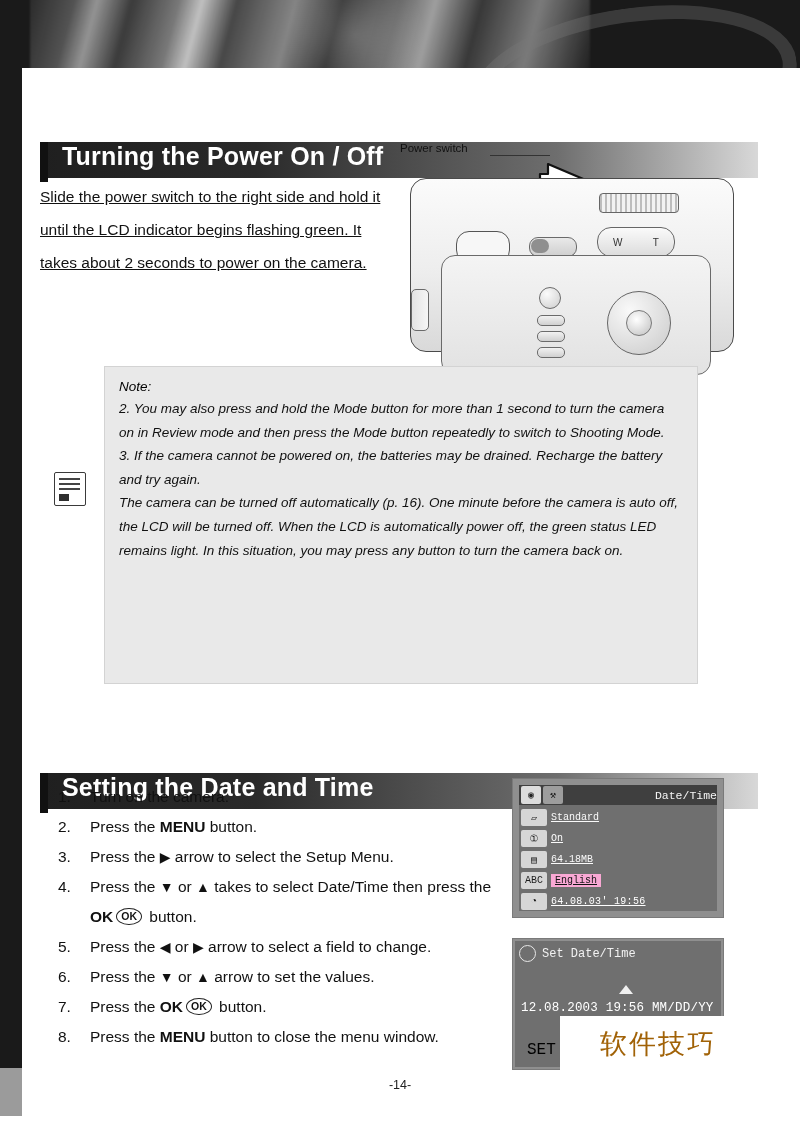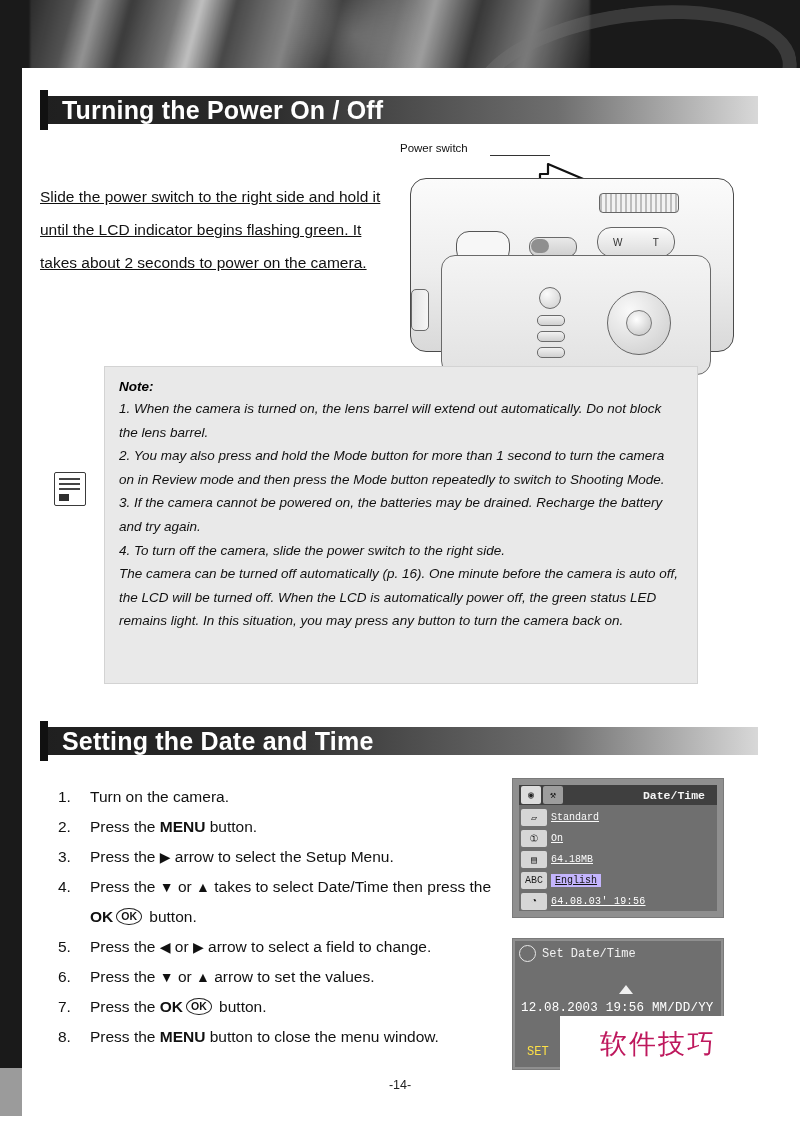--- a/index.html
+++ b/index.html
@@ -69,24 +69,25 @@
   .bottom-strip {
     position: absolute;
     left: 0; bottom: 0;
     width: 800px; height: 16px;
     background: #ffffff;
   }
 
   
   .section-bar {
     position: absolute;
-    height: 28px;
+    height: 36px;
     background: linear-gradient(to right, #1f1f1f 0%, #2a2a2a 30%, #6e6e6e 72%, #d8d8d8 100%);
     display: flex;
-    align-items: center;
+    align-items: flex-start;
+    margin-top: 46px;
   }
   .section-bar .accent {
     width: 8px;
     height: 40px;
     background: #111;
     flex: 0 0 8px;
   }
   .section-bar .title {
     color: #ffffff;
     font-size: 25px;
@@ -246,21 +247,21 @@
     position: absolute;
     left: 104px; top: 366px;
     width: 594px; height: 318px;
     background: #e9e9e9;
     border: 1px solid #d3d3d3;
     box-sizing: border-box;
     padding: 12px 14px 10px 14px;
   }
   .note-title {
     font-style: italic;
-    font-weight: bold;
+    font-weight: normal;
     font-size: 13.5px;
     margin-bottom: 3px;
   }
   .note-line {
     font-style: italic;
     font-size: 13.5px;
     line-height: 23.6px;
     color: #111;
   }
   .note-icon {
@@ -351,24 +352,23 @@
     margin-left: 2px;
     background: #dcdcdc;
     color: #222;
     font-size: 10px;
     display: flex; align-items: center; justify-content: center;
     border-radius: 2px;
   }
   .lcd-tab.alt { background: #9d9d9d; color: #111; }
   .lcd-title {
     margin-left: auto;
-    padding-right: 12px;
+    padding-right: 0;
     font-size: 11.5px;
     color: #f5f5f5;
-    font-weight: bold;
   }
   .lcd-rows {
     position: absolute;
     left: 0; top: 22px;
     width: 100%;
   }
   .lcd-row {
     display: flex;
     align-items: center;
     height: 21px;
@@ -379,21 +379,21 @@
     font-size: 10px;
     color: #1c1c1c;
     background: #d6d6d6;
     height: 17px;
     margin: 0 4px 0 2px;
     display: flex; align-items: center; justify-content: center;
     border-radius: 2px;
   }
   .lcd-row .val { font-size: 10px; color: #fafafa; text-decoration: underline; }
   .lcd-row.highlight .val {
-    background: #c4b5fd;
+    background: #f9a8d4;
     color: #141414;
     padding: 1px 4px;
   }
   .lcd-row.last .val { color: #ffffff; letter-spacing: .3px; }
 
   .setdate-head {
     position: absolute; left: 4px; top: 4px;
     display: flex; align-items: center; gap: 6px;
     font-size: 12px; color: #f2f2f2;
   }
@@ -418,34 +418,34 @@
     border-top: 9px solid #f0f0f0;
   }
   .setdate-value {
     position: absolute; left: 6px; top: 60px;
     font-size: 12.5px;
     letter-spacing: .2px;
     color: #ffffff;
   }
   .setdate-set {
     position: absolute; left: 12px; bottom: 8px;
-    font-size: 12px;
-    color: #fde047;
+    font-size: 16px;
+    color: #000000;
   }
   .setdate-white-block {
     position: absolute;
     left: 560px; top: 1016px;
     width: 226px; height: 64px;
     background: #ffffff;
   }
   .watermark {
     position: absolute;
     left: 600px; top: 1026px;
     font-size: 27px;
-    color: #be185d;
+    color: #a16207;
     font-family: Liberation Mono, monospace;
     letter-spacing: 2px;
   }
 
   .page-number {
     position: absolute;
     left: 0; top: 1078px;
     width: 800px;
     text-align: center;
     font-size: 12.5px;
@@ -495,24 +495,22 @@
     <div class="cam-side-btn" style="top:152px"></div>
     <div class="cam-side-btn" style="top:168px"></div>
     <div class="cam-dpad-outer"></div>
     <div class="cam-dpad-inner"></div>
   </div>
 </div>
 
 <div class="note-icon"></div>
 <div class="note-box">
   <div class="note-title">Note:</div>
-  <div class="note-line">1. When the camera is turned on, the lens barrel will extend out automatically. Do not block the lens barrel.</div>
   <div class="note-line">2. You may also press and hold the Mode button for more than 1 second to turn the camera on in Review mode and then press the Mode button repeatedly to switch to Shooting Mode.</div>
   <div class="note-line">3. If the camera cannot be powered on, the batteries may be drained. Recharge the battery and try again.</div>
-  <div class="note-line">4. To turn off the camera, slide the power switch to the right side.</div>
   <div class="note-line">The camera can be turned off automatically (p. 16). One minute before the camera is auto off, the LCD will be turned off. When the LCD is automatically power off, the green status LED remains light. In this situation, you may press any button to turn the camera back on.</div>
 </div>
 
 <div class="section-bar" id="date-section-bar">
   <div class="accent"></div>
   <div class="title">Setting the Date and Time</div>
 </div>
 
 <div class="steps" id="steps-list">
     <div class="step">

